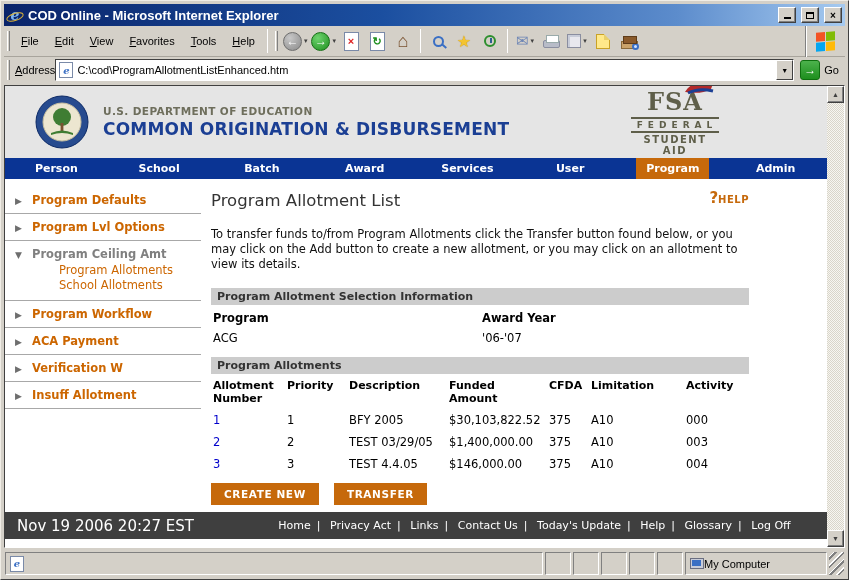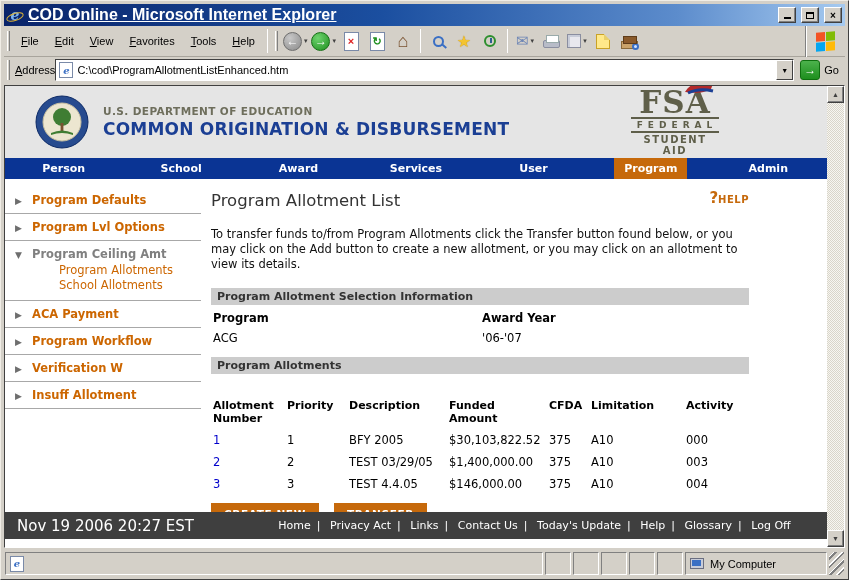--- a/index.html
+++ b/index.html
@@ -10,21 +10,21 @@
             border:1px solid #404040; border-top-color:#f0ede6; border-left-color:#f0ede6;
             display:flex; flex-direction:column; }
 
   
   .titlebar { height:22px; flex:0 0 22px; display:flex; align-items:center; gap:5px; padding:0 3px;
               background:linear-gradient(90deg,#0a246a 0%,#1b4fa0 45%,#5c8ccc 80%,#a6caf0 100%); }
   .ie-logo { width:16px; height:16px; position:relative; display:flex; align-items:center; justify-content:center;
              font-family:"DejaVu Serif", serif; font-style:italic; font-weight:bold; font-size:14px; color:#7ab2f0; }
   .ie-logo::after { content:""; position:absolute; width:16px; height:6px; border:1px solid #d9b23a;
                     border-radius:50%; top:6px; left:-1px; transform:rotate(-18deg); }
-  .title-text { color:#fff; font-weight:bold; font-size:16px; flex:1; white-space:nowrap; overflow:hidden;text-decoration:underline; }
+  .title-text { color:#fff; font-weight:bold; font-size:13px; flex:1; white-space:nowrap; overflow:hidden; }
   .win-btn { width:18px; height:16px; background:#d4d0c8; border:1px solid; border-color:#fff #404040 #404040 #fff;
              box-shadow:inset -1px -1px #808080; display:flex; align-items:center; justify-content:center;
              font-size:10px; font-weight:bold; color:#000; }
   .glyph-min { width:7px; border-bottom:2px solid #000; height:8px; }
   .glyph-max { width:8px; height:7px; border:1px solid #000; border-top-width:2px; }
 
   
   .menurow { height:31px; flex:0 0 31px; display:flex; align-items:center; border-bottom:1px solid #a8a49c; }
   .grip { width:3px; height:20px; border-left:1px solid #fff; border-right:1px solid #808080; margin:0 3px; }
   .menu-item { font-size:11px; color:#000; padding:4px 8px; }
@@ -83,21 +83,21 @@
   .page { flex:1; display:flex; flex-direction:column; overflow:hidden; background:#fff;
           font-family:"DejaVu Sans", sans-serif; }
 
   
   .banner { height:72px; flex:0 0 72px; background:#e5e5e5; display:flex; align-items:center; }
   .seal { margin-left:30px; flex:0 0 54px; }
   .banner-text { margin-left:14px; }
   .agency { font-size:10.5px; font-weight:bold; color:#6e6e5c; letter-spacing:.4px; }
   .cod-title { font-size:17px; font-weight:bold; color:#1b3f94; margin-top:2px; letter-spacing:.2px; }
   .fsa { margin-left:auto; margin-right:108px; text-align:center; width:88px; position:relative; }
-  .fsa-acronym { font-family:"DejaVu Serif", serif; font-size:31px; font-weight:bold; color:#5f5f4a;
+  .fsa-acronym { font-family:"DejaVu Serif", serif; font-size:24px; font-weight:bold; color:#5f5f4a;
                  line-height:26px; letter-spacing:1px; }
   .fsa-eagle { position:absolute; top:-9px; right:2px; }
   .fsa-federal { border-top:2px solid #5f5f4a; border-bottom:2px solid #5f5f4a; font-size:9px; font-weight:bold;
                  letter-spacing:5px; color:#5f5f4a; padding:1px 0 1px 4px; margin-top:2px; }
   .fsa-student { font-size:10px; font-weight:bold; letter-spacing:1.5px; color:#5f5f4a; margin-top:1px; }
 
   
   .nav { height:21px; flex:0 0 21px; background:#0A3494; display:flex; }
   .nav-cell { flex:1; display:flex; align-items:center; justify-content:center; }
   .nav-link { color:#fff; font-weight:bold; font-size:11px; line-height:21px; padding:0 10px; white-space:nowrap; }
@@ -118,21 +118,21 @@
   .page-title { font-size:16.5px; color:#333; }
   .help-link { margin-left:auto; color:#C6690B; font-weight:bold; display:flex; align-items:flex-start; }
   .help-q { font-size:15px; line-height:14px; }
   .help-t { font-size:10px; letter-spacing:.5px; margin-top:3px; }
   .intro { margin-top:17px; font-size:11.5px; line-height:1.32; color:#111; width:100%; }
   .section-bar { margin-top:15px; background:#CCCCCC; padding:2px 6px; font-size:11px; font-weight:bold; color:#333; }
   .sel-grid { display:flex; flex-wrap:wrap; font-size:11.5px; }
   .sel-cell { width:50%; padding:6px 0 2px 2px; }
   .sel-label { font-weight:bold; }
   .sel-value { padding:4px 0 6px 2px; }
-  .allot-table { margin-top:20px; border-collapse:collapse; table-layout:fixed; width:548px; font-size:11.5px; }
+  .allot-table { margin-top:0; border-collapse:collapse; table-layout:fixed; width:548px; font-size:11.5px; }
   .allot-table th { text-align:left; vertical-align:top; padding:5px 4px 4px 2px; font-size:11px; }
   .allot-table td { padding:4px 4px 4px 2px; white-space:nowrap; }
   .c0{width:74px;} .c1{width:62px;} .c2{width:100px;} .c3{width:100px;} .c4{width:42px;} .c5{width:95px;} .c6{width:75px;}
   .th-wrap { display:inline-block; max-width:62px; }
   .row-link { color:#0000CC; }
   .btn-row { margin-top:8px; }
   .act-btn { display:inline-block; background:#C6690B; color:#fff; font-weight:bold; font-size:10.5px;
              letter-spacing:.6px; padding:5px 13px; margin-right:10px; border:none; font-family:"DejaVu Sans",sans-serif; }
 
   
@@ -152,21 +152,21 @@
   .sb-track { flex:1; background-color:#d9d5ca;
      background-image:linear-gradient(45deg,#f7f6f1 25%,transparent 25%,transparent 75%,#f7f6f1 75%),
                       linear-gradient(45deg,#f7f6f1 25%,transparent 25%,transparent 75%,#f7f6f1 75%);
      background-size:2px 2px; background-position:0 0,1px 1px; }
 
   
   .statusbar { height:26px; flex:0 0 26px; margin-top:2px; display:flex; gap:2px; padding:2px 1px 1px 1px; font-size:11px; }
   .sb-pane { border:1px solid; border-color:#808080 #fff #fff #808080; display:flex; align-items:center; padding:0 4px; }
   .sb-main { flex:1; gap:5px; }
   .sb-small { width:26px; }
-  .sb-comp { width:142px; gap:6px; }
+  .sb-comp { width:142px; }
   .comp-ic { width:14px; height:11px; background:#c8ccd8; border:1px solid #6a6e80; position:relative; }
   .comp-ic::after { content:""; position:absolute; inset:1px 2px 2px 1px; background:#3a6fc4; }
   .sb-grip { width:15px; border:none;
      background:repeating-linear-gradient(135deg, transparent 0 3px, #fff 3px 4px, #808080 4px 6px); }
 </style>
 </head>
 <body>
 
 <div class="window">
 
@@ -298,20 +298,23 @@
       </div>
 
       <div class="nav">
         <span class="nav-cell">
             <a class="nav-link">Person</a>
           </span>
         <span class="nav-cell">
             <a class="nav-link">School</a>
           </span>
         <span class="nav-cell">
+            <a class="nav-link">Batch</a>
+          </span>
+        <span class="nav-cell">
             <a class="nav-link">Award</a>
           </span>
         <span class="nav-cell">
             <a class="nav-link">Services</a>
           </span>
         <span class="nav-cell">
             <a class="nav-link">User</a>
           </span>
         <span class="nav-cell">
             <a class="nav-link active">Program</a>
@@ -331,24 +334,24 @@
             <span class="arrow">▶</span><span class="side-link">Program Lvl Options</span>
           </div>
           <div class="side-item">
             <span class="arrow">▼</span><span class="side-link grayed">Program Ceiling Amt</span>
             <div class="side-children">
               <a class="side-child">Program Allotments</a>
               <a class="side-child">School Allotments</a>
             </div>
           </div>
           <div class="side-item">
+            <span class="arrow">▶</span><span class="side-link">Program Workflow</span>
+          </div>
+          <div class="side-item">
             <span class="arrow">▶</span><span class="side-link">ACA Payment</span>
-          </div>
-          <div class="side-item">
-            <span class="arrow">▶</span><span class="side-link">Program Workflow</span>
           </div>
           <div class="side-item">
             <span class="arrow">▶</span><span class="side-link">Verification W</span>
           </div>
           <div class="side-item">
             <span class="arrow">▶</span><span class="side-link">Insuff Allotment</span>
           </div>
         </div>
 
         <div class="main">

